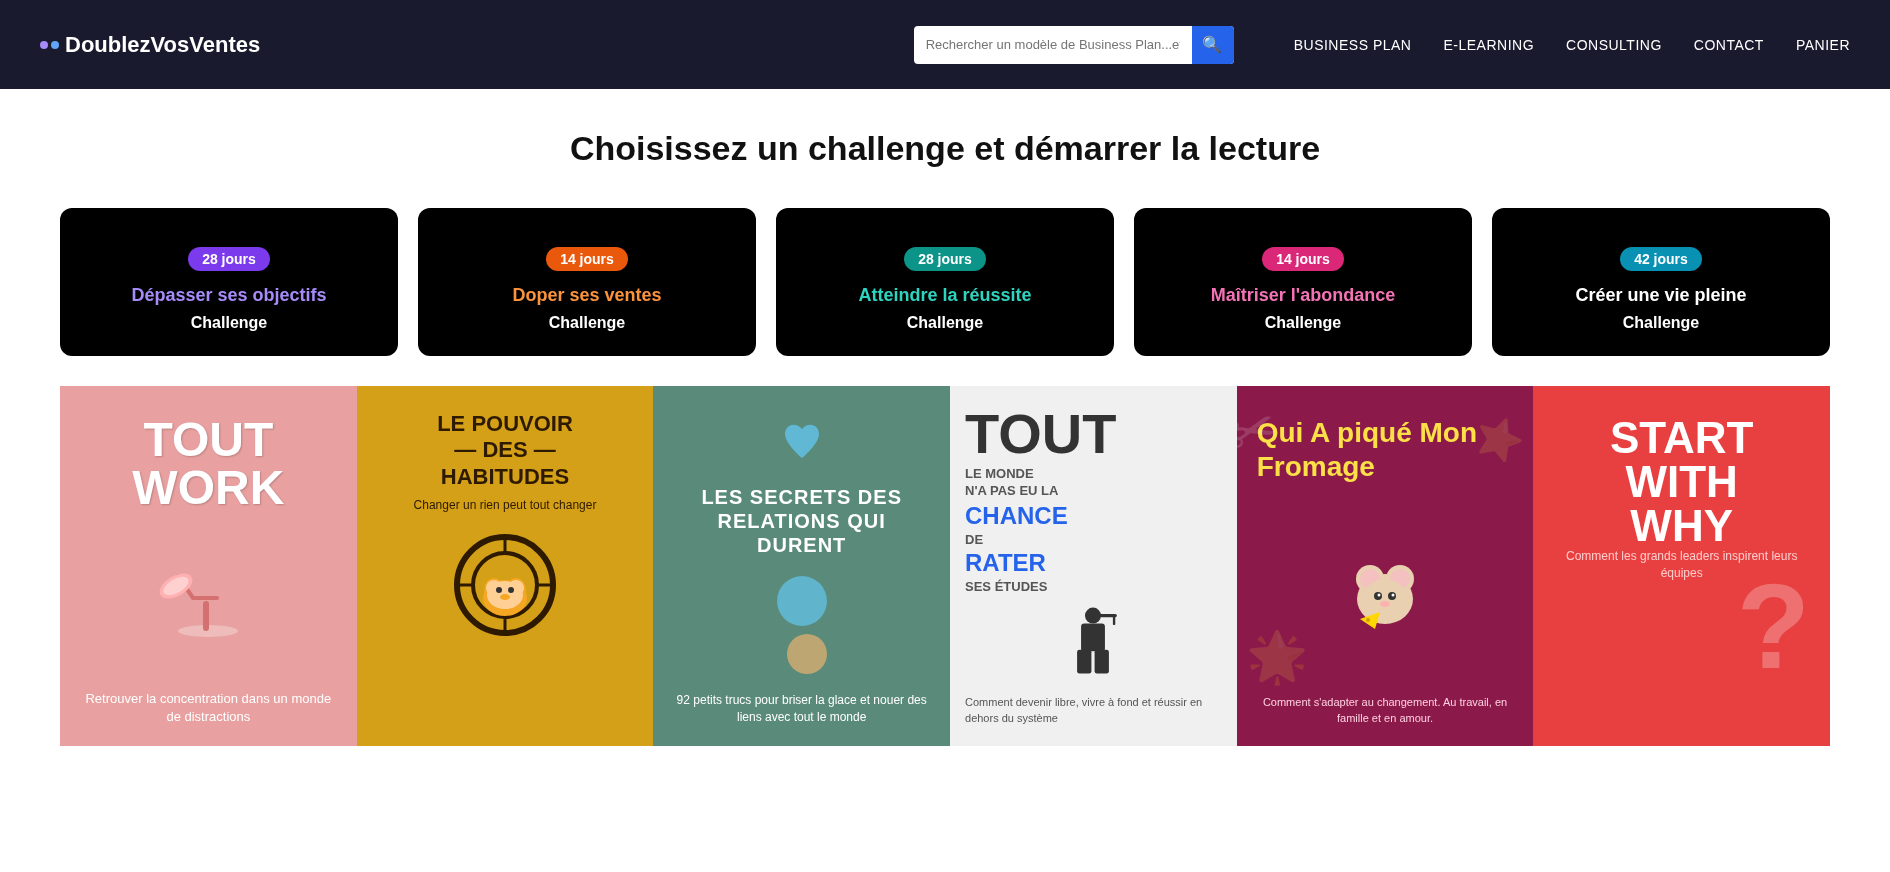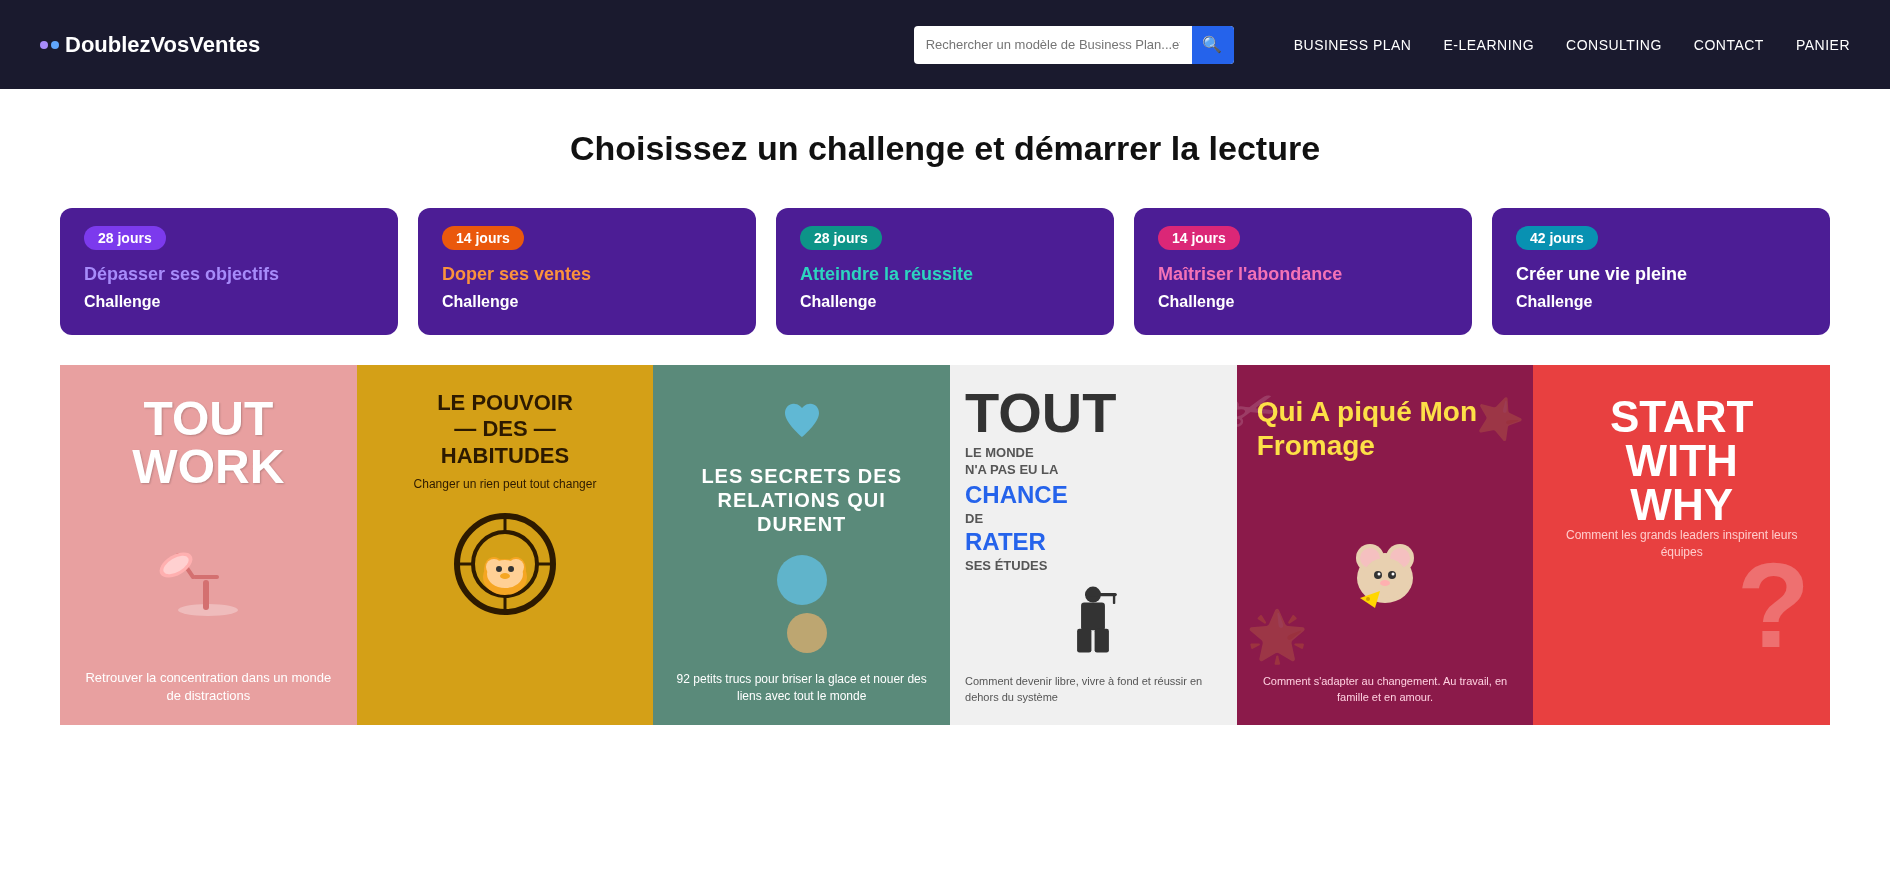--- a/index.html
+++ b/index.html
@@ -95,26 +95,27 @@
     }
 
     
     .challenges-row {
       display: flex;
       gap: 20px;
       margin-bottom: 30px;
       overflow: hidden;
     }
     .challenge-card {
-      background: #4c1d95;
+      background: #000000;
       border-radius: 12px;
-      padding: 18px 24px 24px;
+      padding: 39px 24px 24px;
       flex: 1;
       min-width: 0;
       cursor: pointer;
+      text-align: center;
     }
     .challenge-badge {
       display: inline-block;
       border-radius: 20px;
       padding: 4px 14px;
       font-size: 14px;
       font-weight: bold;
       color: #fff;
       margin-bottom: 14px;
     }

